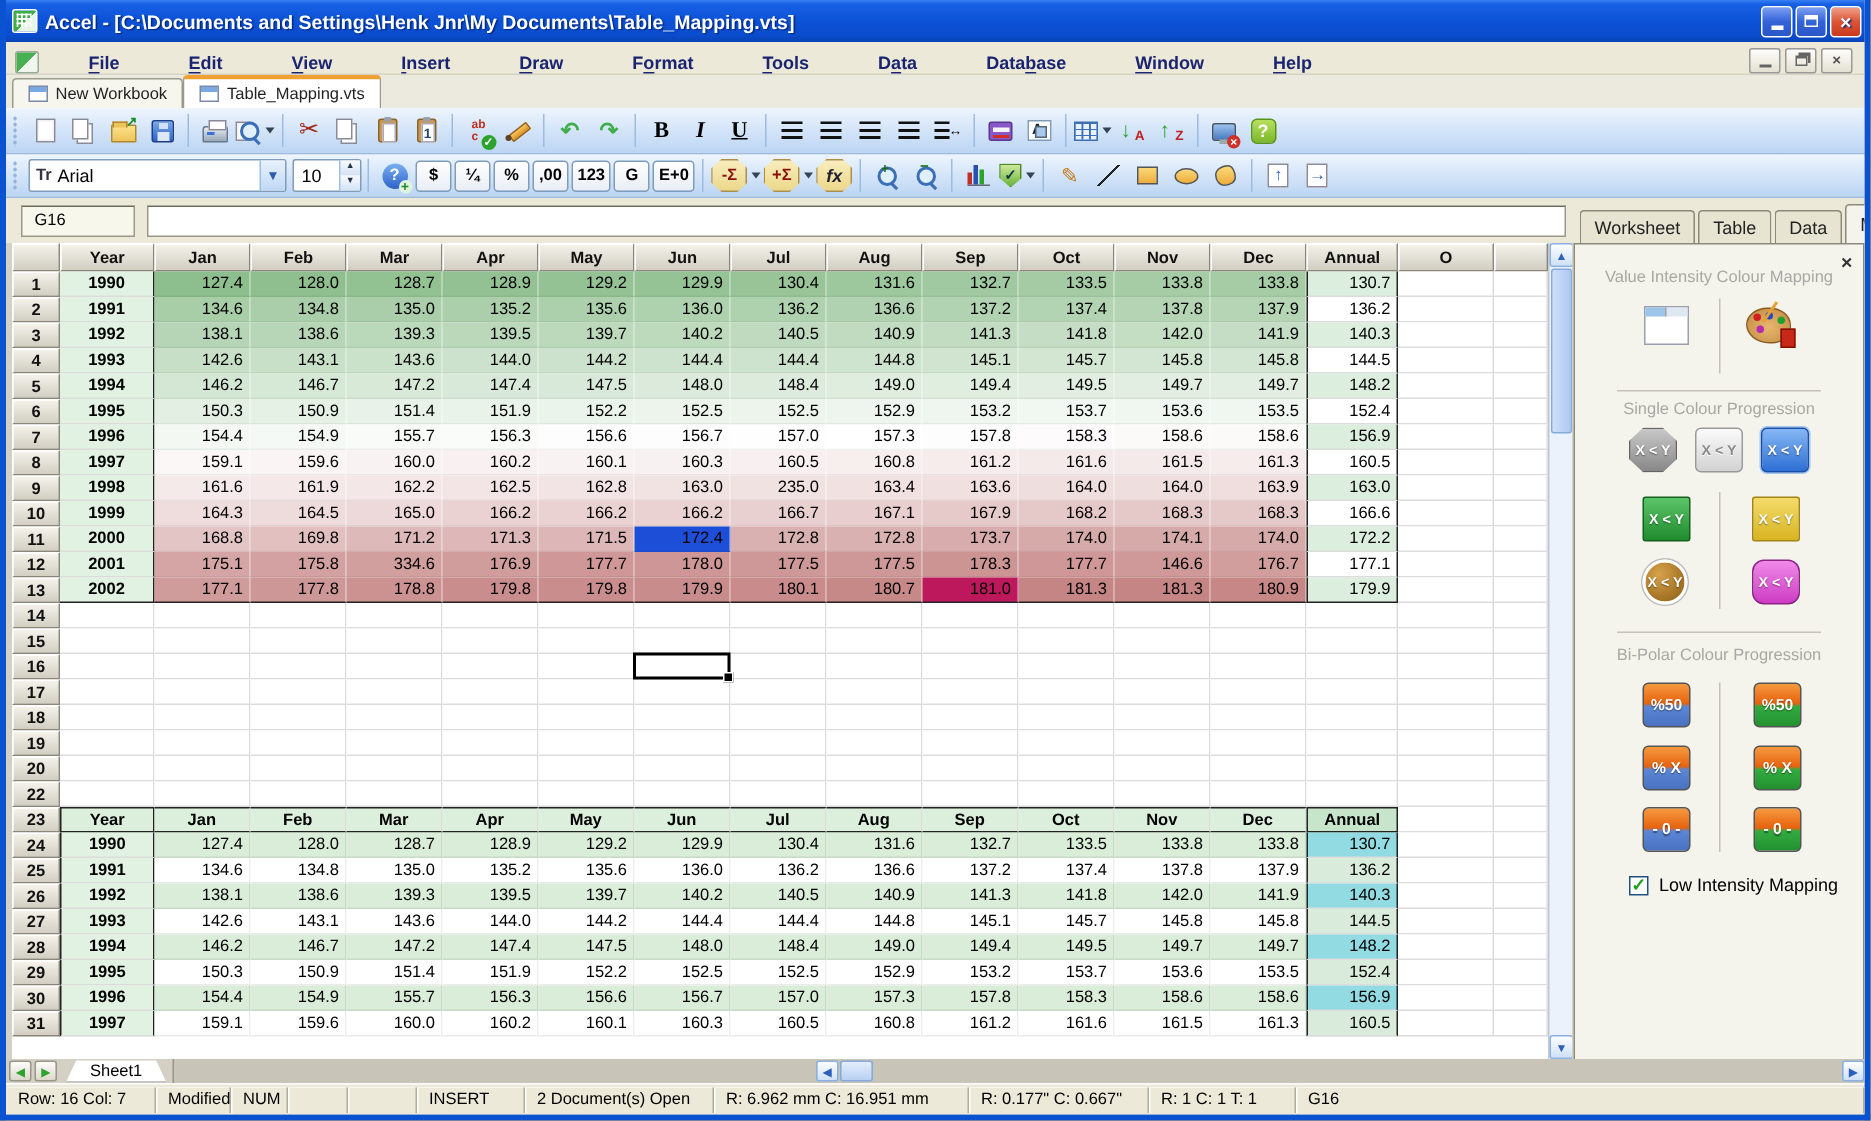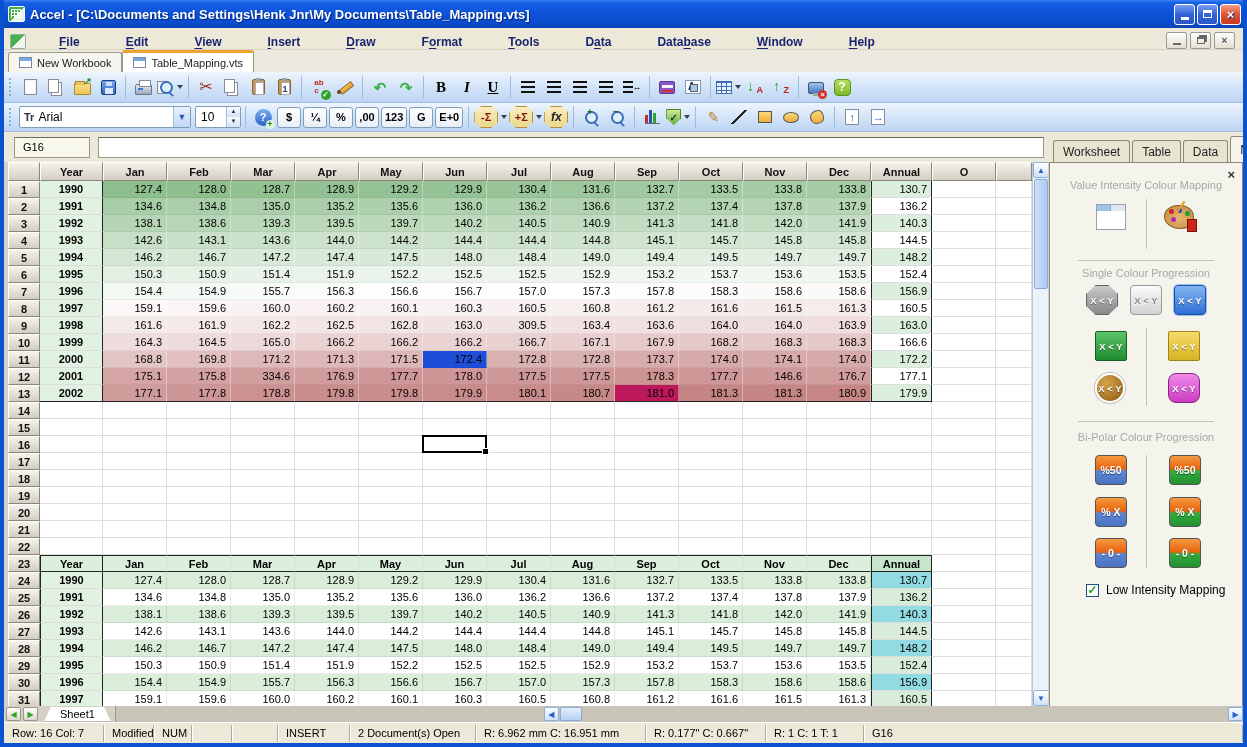--- a/index.html
+++ b/index.html
@@ -633,21 +633,21 @@
           </div>
           <div class="grow">
             <div class="hcell" style="width: 32px; height: 17px;">9</div>
             <div class="cell ctr" style="width: 63px; background: rgb(226, 242, 226); font-weight: bold; border-right: 1px solid rgb(34, 34, 34);">1998</div>
             <div class="cell" style="width: 64px; background: rgb(245, 234, 234); border-right: 1px solid rgba(255, 255, 255, 0.35); border-bottom: 1px solid rgba(0, 0, 0, 0.05);">161.6</div>
             <div class="cell" style="width: 64px; background: rgb(244, 232, 232); border-right: 1px solid rgba(255, 255, 255, 0.35); border-bottom: 1px solid rgba(0, 0, 0, 0.05);">161.9</div>
             <div class="cell" style="width: 64px; background: rgb(244, 231, 231); border-right: 1px solid rgba(255, 255, 255, 0.35); border-bottom: 1px solid rgba(0, 0, 0, 0.05);">162.2</div>
             <div class="cell" style="width: 64px; background: rgb(243, 229, 229); border-right: 1px solid rgba(255, 255, 255, 0.35); border-bottom: 1px solid rgba(0, 0, 0, 0.05);">162.5</div>
             <div class="cell" style="width: 64px; background: rgb(242, 228, 228); border-right: 1px solid rgba(255, 255, 255, 0.35); border-bottom: 1px solid rgba(0, 0, 0, 0.05);">162.8</div>
             <div class="cell" style="width: 64px; background: rgb(242, 227, 227); border-right: 1px solid rgba(255, 255, 255, 0.35); border-bottom: 1px solid rgba(0, 0, 0, 0.05);">163.0</div>
-            <div class="cell" style="width: 64px; background: rgb(241, 226, 226); border-right: 1px solid rgba(255, 255, 255, 0.35); border-bottom: 1px solid rgba(0, 0, 0, 0.05);">309.5</div>
+            <div class="cell" style="width: 64px; background: rgb(241, 226, 226); border-right: 1px solid rgba(255, 255, 255, 0.35); border-bottom: 1px solid rgba(0, 0, 0, 0.05);">235.0</div>
             <div class="cell" style="width: 64px; background: rgb(241, 225, 225); border-right: 1px solid rgba(255, 255, 255, 0.35); border-bottom: 1px solid rgba(0, 0, 0, 0.05);">163.4</div>
             <div class="cell" style="width: 64px; background: rgb(240, 224, 224); border-right: 1px solid rgba(255, 255, 255, 0.35); border-bottom: 1px solid rgba(0, 0, 0, 0.05);">163.6</div>
             <div class="cell" style="width: 64px; background: rgb(239, 222, 222); border-right: 1px solid rgba(255, 255, 255, 0.35); border-bottom: 1px solid rgba(0, 0, 0, 0.05);">164.0</div>
             <div class="cell" style="width: 64px; background: rgb(239, 222, 222); border-right: 1px solid rgba(255, 255, 255, 0.35); border-bottom: 1px solid rgba(0, 0, 0, 0.05);">164.0</div>
             <div class="cell" style="width: 64px; background: rgb(240, 222, 222); border-right: 1px solid rgba(255, 255, 255, 0.35); border-bottom: 1px solid rgba(0, 0, 0, 0.05);">163.9</div>
             <div class="cell" style="width: 61px; background: rgb(220, 238, 221); border-left: 1px solid rgb(34, 34, 34); border-right: 1px solid rgb(34, 34, 34);">163.0</div>
             <div class="cell" style="width: 64px;"></div>
             <div class="cell" style="width: 36px;"></div>
           </div>
           <div class="grow">
@@ -853,39 +853,20 @@
             <div class="cell" style="width: 64px;"></div>
             <div class="cell" style="width: 64px;"></div>
             <div class="cell" style="width: 64px;"></div>
             <div class="cell" style="width: 64px;"></div>
             <div class="cell" style="width: 64px;"></div>
             <div class="cell" style="width: 61px;"></div>
             <div class="cell" style="width: 64px;"></div>
             <div class="cell" style="width: 36px;"></div>
           </div>
           <div class="grow">
-            <div class="hcell" style="width: 32px; height: 17px;">21</div>
-            <div class="cell" style="width: 63px;"></div>
-            <div class="cell" style="width: 64px;"></div>
-            <div class="cell" style="width: 64px;"></div>
-            <div class="cell" style="width: 64px;"></div>
-            <div class="cell" style="width: 64px;"></div>
-            <div class="cell" style="width: 64px;"></div>
-            <div class="cell" style="width: 64px;"></div>
-            <div class="cell" style="width: 64px;"></div>
-            <div class="cell" style="width: 64px;"></div>
-            <div class="cell" style="width: 64px;"></div>
-            <div class="cell" style="width: 64px;"></div>
-            <div class="cell" style="width: 64px;"></div>
-            <div class="cell" style="width: 64px;"></div>
-            <div class="cell" style="width: 61px;"></div>
-            <div class="cell" style="width: 64px;"></div>
-            <div class="cell" style="width: 36px;"></div>
-          </div>
-          <div class="grow">
             <div class="hcell" style="width: 32px; height: 17px;">22</div>
             <div class="cell" style="width: 63px;"></div>
             <div class="cell" style="width: 64px;"></div>
             <div class="cell" style="width: 64px;"></div>
             <div class="cell" style="width: 64px;"></div>
             <div class="cell" style="width: 64px;"></div>
             <div class="cell" style="width: 64px;"></div>
             <div class="cell" style="width: 64px;"></div>
             <div class="cell" style="width: 64px;"></div>
             <div class="cell" style="width: 64px;"></div>

